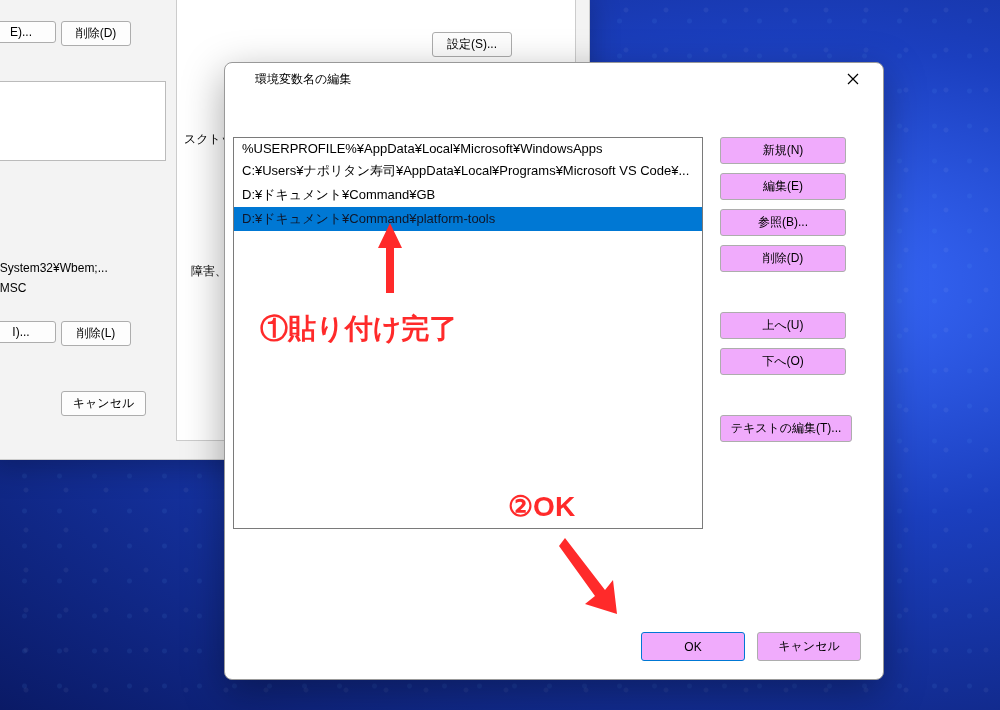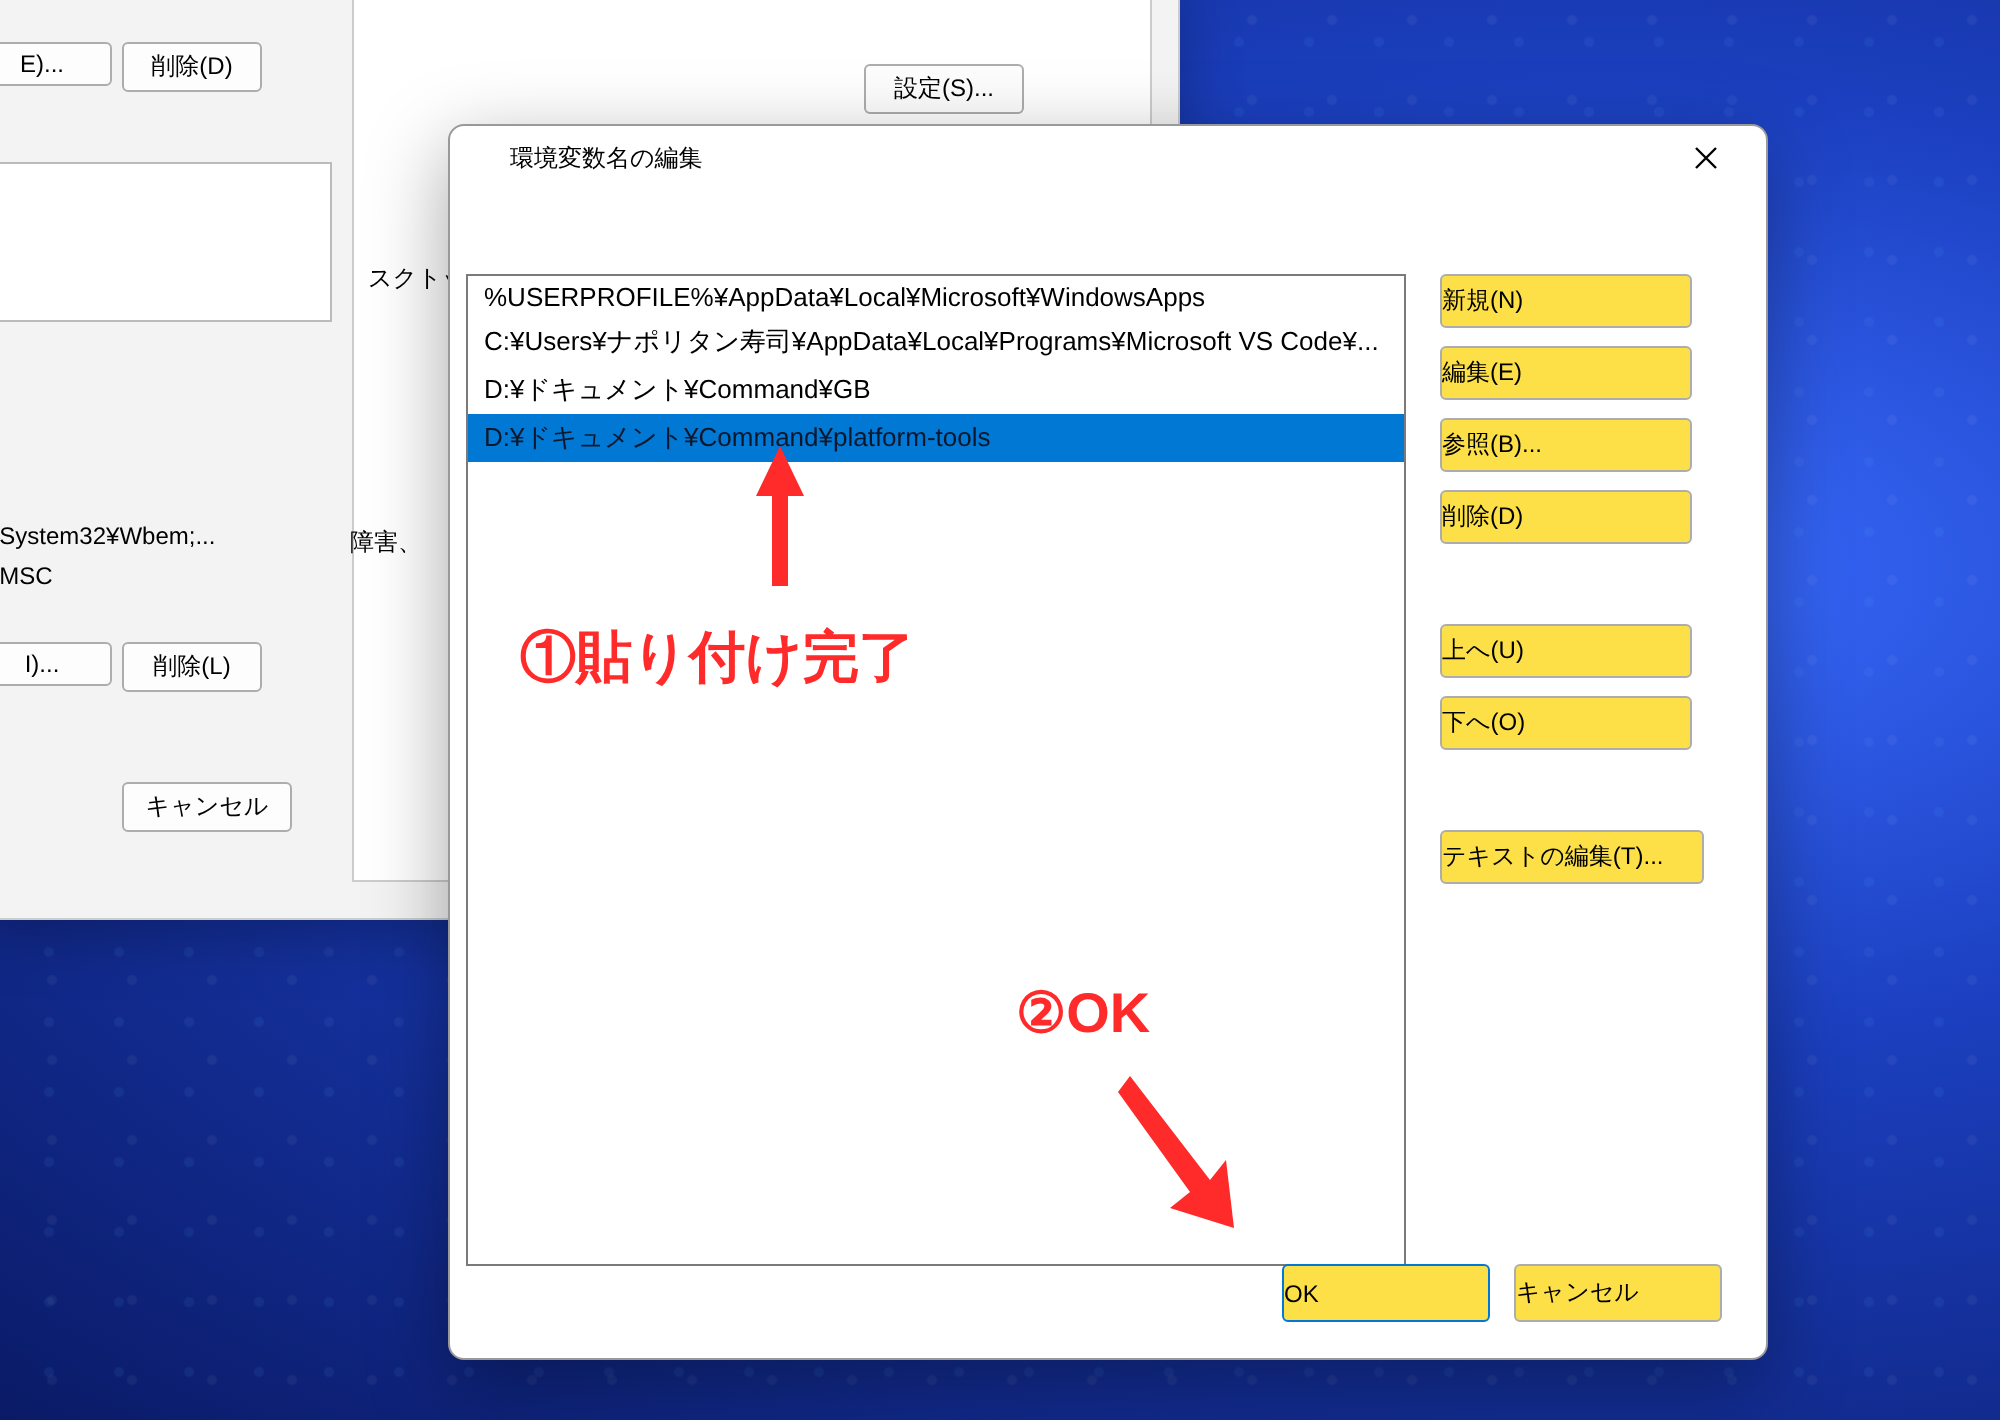--- a/index.html
+++ b/index.html
@@ -88,21 +88,21 @@
   .close-btn {
     margin-left: auto;
     width: 44px; height: 30px;
     display: flex; align-items: center; justify-content: center;
     cursor: pointer;
   }
   .close-btn svg { width: 12px; height: 12px; }
   .path-list {
     position: absolute;
     left: 8px; top: 74px;
-    width: 470px; height: 496px;
+    width: 470px; height: 392px;
     background: #fff;
     border: 1px solid #7a7a7a;
   }
   .path-item {
     padding: 3px 8px;
     font-size: 13px;
     white-space: nowrap;
     overflow: hidden;
     text-overflow: ellipsis;
     cursor: default;
@@ -113,26 +113,26 @@
   }
 
   .side-buttons {
     position: absolute;
     left: 495px; top: 74px;
     width: 126px;
     display: flex; flex-direction: column; gap: 9px;
   }
   .side-buttons .gap { height: 22px; }
   .btn {
-    background: #fde047;
+    background: #f0abfc;
     border: 1px solid #adadad;
     border-radius: 3px;
     font-size: 12px;
     padding: 4px 0;
-    text-align: left;
+    text-align: center;
     cursor: pointer;
     width: 126px;
   }
 
   .dialog-footer {
     position: absolute;
     bottom: 18px; right: 22px;
     display: flex; gap: 12px;
   }
   .dialog-footer .btn { width: 104px; padding: 5px 0; }
@@ -164,21 +164,21 @@
       <button class="btn-small" style="left:255px; top:50px; min-width:80px;">設定(S)...</button>
     </div>
 
     <button class="btn-small" style="left:-5px; top:30px;">E)...</button>
     <button class="btn-small" style="left:70px; top:30px;">削除(D)</button>
 
     <span class="frag-text" style="left:193px; top:140px;">スクトッ</span>
 
     <div class="listbox-frag"></div>
 
-    <span class="frag-text" style="left:184px; top:272px;text-align:center;">障害、</span>
+    <span class="frag-text" style="left:200px; top:272px;text-align:center;">障害、</span>
 
     <span class="frag-text" style="left:2px; top:270px;">¥System32¥Wbem;...</span>
     <span class="frag-text" style="left:2px; top:290px;">:.MSC</span>
 
     <button class="btn-small" style="left:-5px; top:330px;">I)...</button>
     <button class="btn-small" style="left:70px; top:330px;">削除(L)</button>
     <button class="btn-small" style="left:70px; top:400px; min-width:85px;">キャンセル</button>
   </div>
 
   <div class="dialog">

